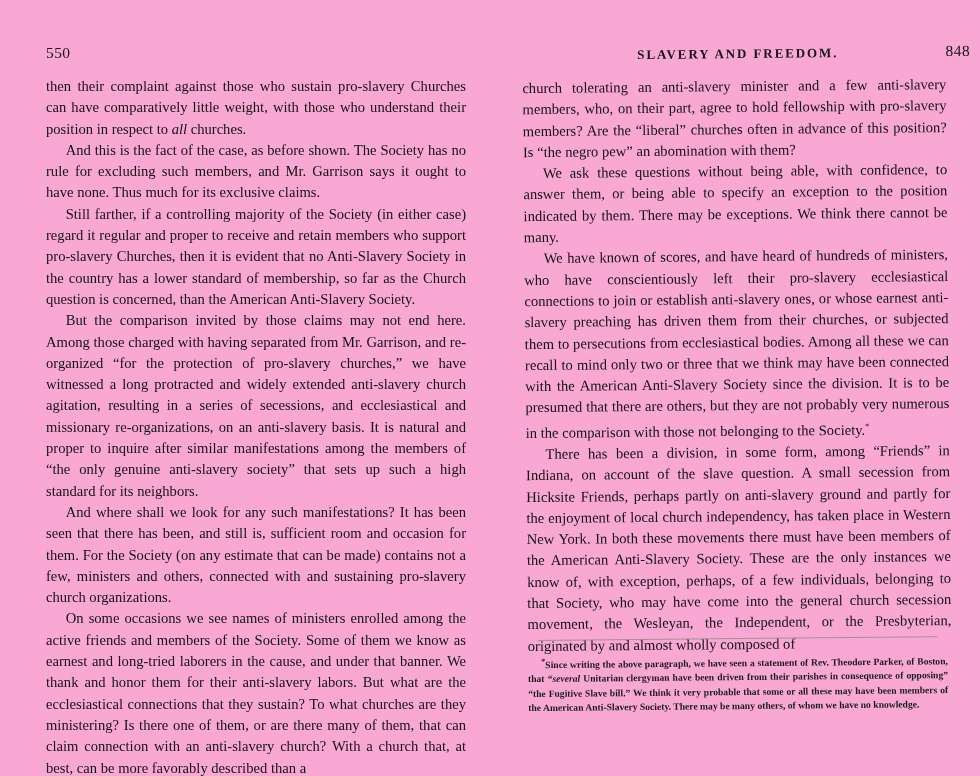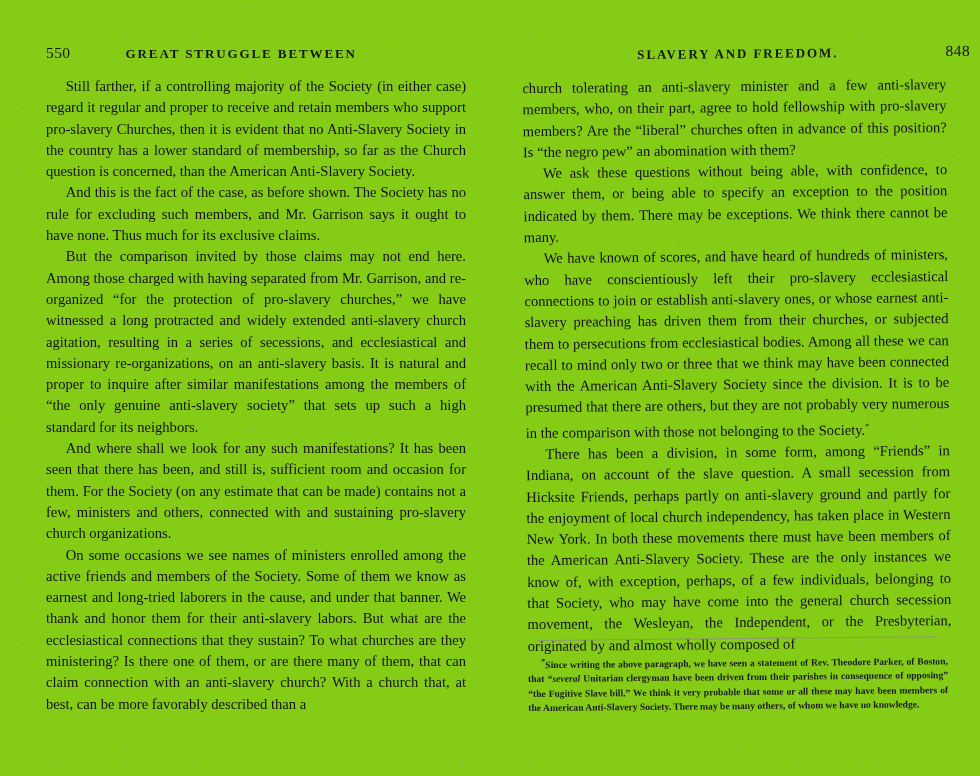--- a/index.html
+++ b/index.html
@@ -8,21 +8,21 @@
     background: #ffffff;
   }
   body {
     font-family: "Liberation Serif", "DejaVu Serif", serif;
   }
 
   .page-scan {
     position: relative;
     width: 980px;
     height: 776px;
-    background: #84cc16;
+    background: #f9a8d4;
     overflow: hidden;
   }
 
   
   .scan-noise {
     position: absolute;
     inset: 0;
     pointer-events: none;
     opacity: .30;
     background-image:
@@ -129,25 +129,25 @@
 </style>
 </head>
 <body>
 
 <div class="page-scan">
 
   <div class="leaf leaf-verso">
     <div class="leaf-inner">
       <div class="running-head">
         <span class="folio">550</span>
-        <span class="head-title">GREAT STRUGGLE BETWEEN</span>
       </div>
       <div class="column">
+          <p class="no-indent">then their complaint against those who sustain pro-slavery Churches can have comparatively little weight, with those who understand their position in respect to <em>all</em> churches.</p>
+          <p>And this is the fact of the case, as before shown. The Society has no rule for excluding such members, and Mr. Garrison says it ought to have none. Thus much for its exclusive claims.</p>
           <p>Still farther, if a controlling majority of the Society (in either case) regard it regular and proper to receive and retain members who support pro-slavery Churches, then it is evident that no Anti-Slavery Society in the country has a lower standard of membership, so far as the Church question is concerned, than the American Anti-Slavery Society.</p>
-          <p>And this is the fact of the case, as before shown. The Society has no rule for excluding such members, and Mr. Garrison says it ought to have none. Thus much for its exclusive claims.</p>
           <p>But the comparison invited by those claims may not end here. Among those charged with having separated from Mr. Garrison, and re-organized “for the protection of pro-slavery churches,” we have witnessed a long protracted and widely extended anti-slavery church agitation, resulting in a series of secessions, and ecclesiastical and missionary re-organizations, on an anti-slavery basis. It is natural and proper to inquire after similar manifestations among the members of “the only genuine anti-slavery society” that sets up such a high standard for its neighbors.</p>
           <p>And where shall we look for any such manifestations? It has been seen that there has been, and still is, sufficient room and occasion for them. For the Society (on any estimate that can be made) contains not a few, ministers and others, connected with and sustaining pro-slavery church organizations.</p>
           <p>On some occasions we see names of ministers enrolled among the active friends and members of the Society. Some of them we know as earnest and long-tried laborers in the cause, and under that banner. We thank and honor them for their anti-slavery labors. But what are the ecclesiastical connections that they sustain? To what churches are they ministering? Is there one of them, or are there many of them, that can claim connection with an anti-slavery church? With a church that, at best, can be more favorably described than a</p>
         </div>
     </div>
   </div>
 
   <div class="leaf leaf-recto">
     <div class="leaf-inner">
       <div class="running-head">

